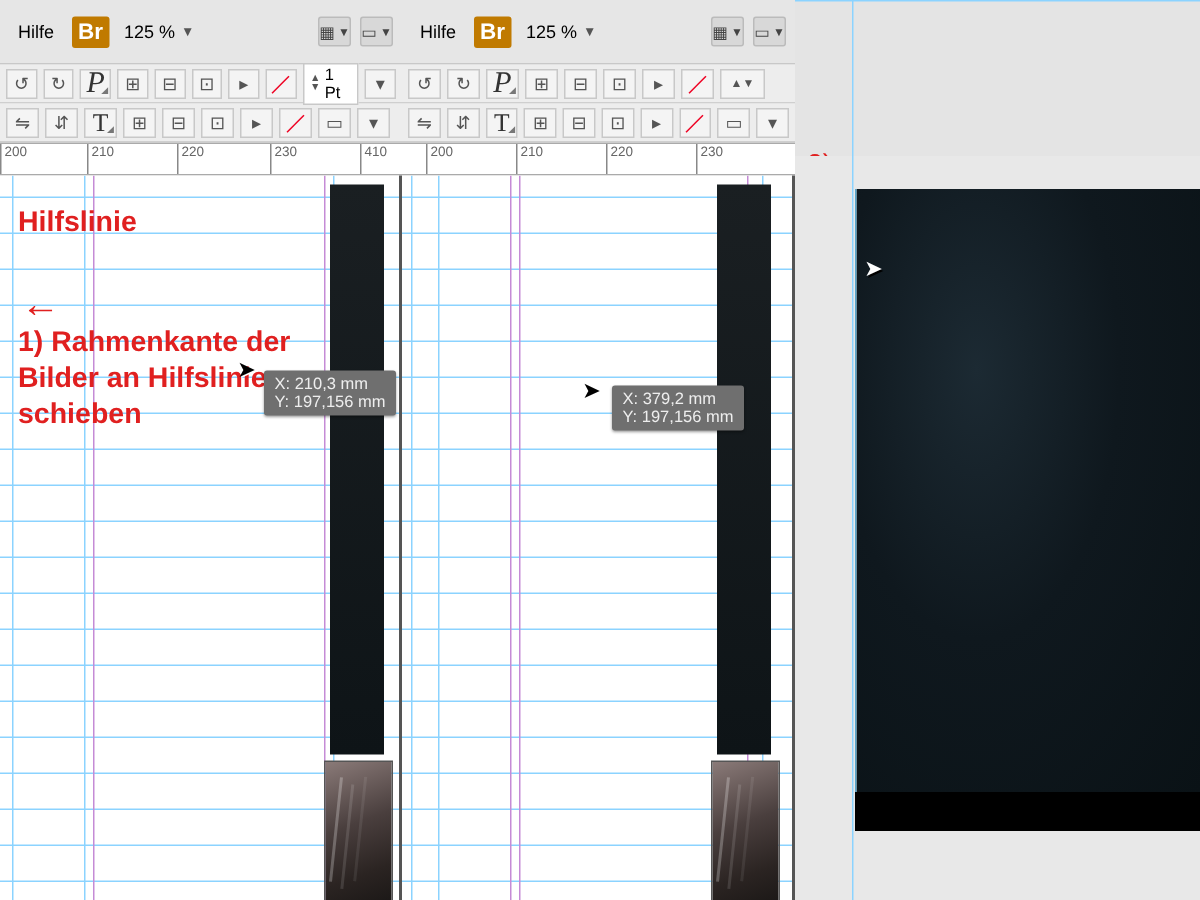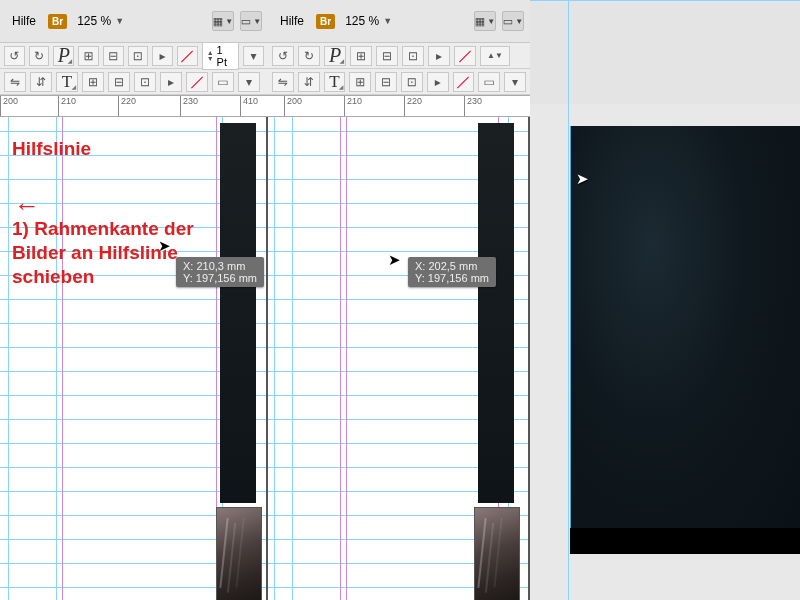--- a/index.html
+++ b/index.html
@@ -20,21 +20,21 @@
     display: flex; align-items: center; gap: 6px;
     padding: 21px 6px; height: 30px;
     background: #e6e6e6;
     font-size: 12px;
     border-bottom: 1px solid #c8c8c8;
   }
   .menubar .item { padding: 2px 6px; }
   .zoom { display:flex; align-items:center; gap:4px; padding:0 4px;}
   .zoom .tri { font-size: 9px; color:#555; }
   .br-badge {
-    background:#c07a00; color:#fff; font-size:10px; font-weight:bold;
+    background:#c07a00; color:#fff; font-size:15px; font-weight:bold;
     padding:2px 4px; border-radius:2px;
   }
   .mini-icon {
     width:22px; height:20px; background:#d8d8d8; border:1px solid #bbb;
     border-radius:2px; display:flex; align-items:center; justify-content:center;
     font-size:11px; color:#444;
   }
   .mini-icon .tri { font-size:8px; margin-left:2px; }
 
   
@@ -240,21 +240,21 @@
     <div class="vline" style="left:222px"></div>
 
     <div class="dark-strip"></div>
     <div class="thumb"></div>
 
     <div class="anno" style="left:12px; top:20px;">Hilfslinie</div>
     <div class="arrow-left" style="left:14px; top:70px;">←</div>
     <div class="anno" style="left:12px; top:100px; width:210px;">1) Rahmenkante der Bilder an Hilfslinie schieben</div>
 
     <span class="cursor-arrow" style="left:158px; top:120px;">➤</span>
-    <div class="coord-tip" style="left:176px; top:140px;">
+    <div class="coord-tip" style="left:176px; top:130px;">
       <div>X: 210,3 mm</div>
       <div>Y: 197,156 mm</div>
     </div>
   </div>
 </div>
 
 <div class="panel middle">
   <div class="menubar">
     <span class="item">Hilfe</span>
     <span class="br-badge">Br</span>
@@ -338,21 +338,21 @@
     <div class="vline mg" style="left:78px"></div>
     <div class="vline mg" style="left:230px"></div>
     <div class="vline" style="left:240px"></div>
 
     <div class="dark-strip"></div>
     <div class="thumb"></div>
 
 
     <span class="cursor-arrow" style="left:120px; top:134px;">➤</span>
     <div class="coord-tip" style="left:140px; top:140px;">
-      <div>X: 202,5 mm</div>
+      <div>X: 379,2 mm</div>
       <div>Y: 197,156 mm</div>
     </div>
   </div>
 </div>
 
 <div class="panel right">
   <div class="topstrip">
     <div class="right-vline"></div>
     <div class="right-hline" style="top:0"></div>
     <div class="right-anno" style="top:100px">3)</div>

